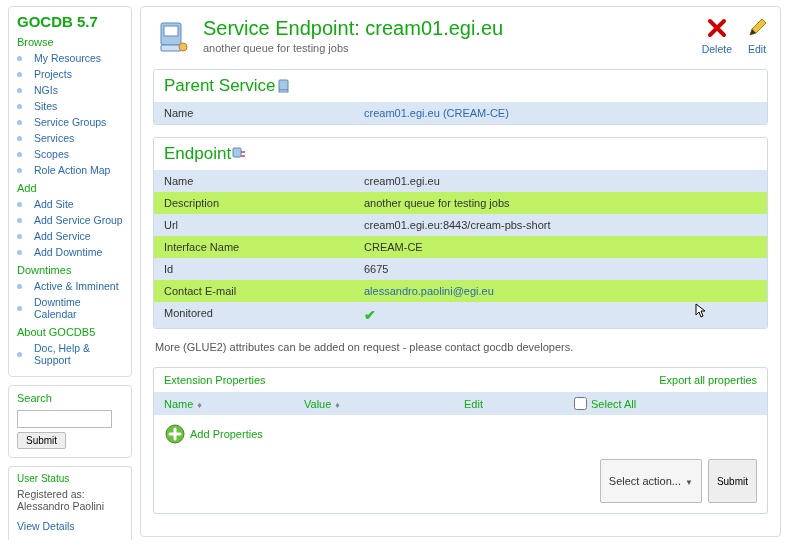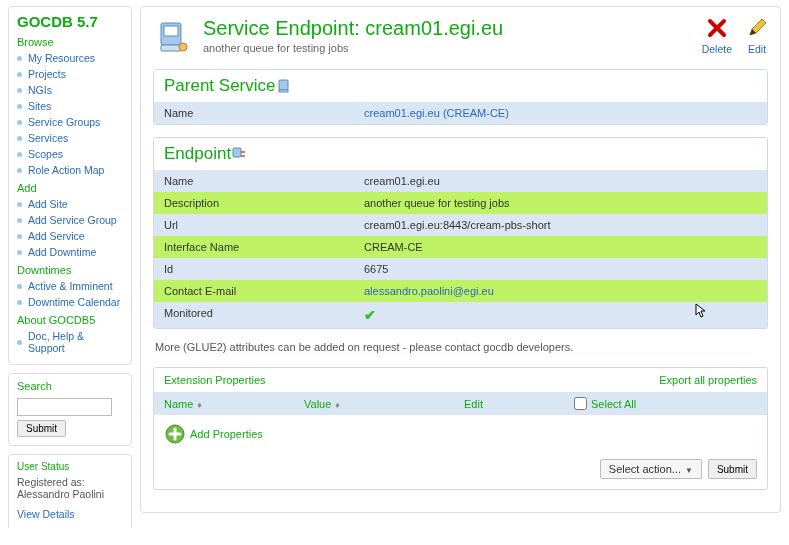--- a/index.html
+++ b/index.html
@@ -7,21 +7,21 @@
   a { text-decoration: none; }
   
   .layout { display: flex; }
   
   
   .sidebar { width: 132px; padding: 6px 0 6px 8px; }
   .side-box { border: 1px solid #ddd; border-radius: 4px; padding: 6px 8px 8px 8px; margin-bottom: 8px; background: #fff; }
   .app-title { color: #11aa11; font-size: 15px; font-weight: bold; margin-bottom: 6px; }
   .side-head { color: #11aa11; font-size: 11px; margin: 4px 0 2px 0; }
   .side-list { list-style: none; }
-  .side-list li { display: flex; align-items: center; padding: 2px 0; }
+  .side-list li { display: flex; align-items: center; padding: 2px 0; gap: 6px; }
   .bullet { width: 5px; height: 5px; border-radius: 50%; background: #9ec6f0; margin-right: 6px; flex-shrink: 0; }
   .side-list a { color: #2a6ab3; font-size: 10.5px; }
   .search-input { width: 95px; border: 1px solid #bbb; height: 18px; margin: 4px 0; padding: 1px 3px; font-size: 11px; }
   .btn { background: #eee; border: 1px solid #bbb; border-radius: 2px; padding: 2px 8px; font-size: 10px; cursor: pointer; }
   .reg-line { font-size: 10.5px; color: #555; margin-top: 4px; }
   .view-details { color: #2a6ab3; font-size: 10.5px; display: inline-block; margin-top: 8px; }
   
   
   .main { flex: 1; padding: 6px 8px 8px 8px; }
   .panel { border: 1px solid #ddd; border-radius: 4px; padding: 10px 12px; background: #fff; }
@@ -59,21 +59,21 @@
   .col-edit { width: 110px; color: #11aa11; }
   .sort { color: #888; font-size: 9px; margin-left: 4px; }
   .col-select { display: flex; align-items: center; color: #11aa11; gap: 4px; }
   .col-select input { margin: 0; }
   
   .add-row { padding: 8px 10px 14px 10px; display: flex; align-items: center; gap: 4px; }
   .plus-icon { width: 22px; height: 22px; }
   .add-link { color: #11aa11; font-size: 11px; cursor: pointer; }
   
   .bottom-actions { display: flex; justify-content: flex-end; gap: 6px; padding: 0 10px 10px 0; }
-  .select-action { display: inline-flex; align-items: flex-end; border: 1px solid #bbb; border-radius: 2px; background: #f5f5f5; padding: 3px 8px; font-size: 11px; cursor: pointer; gap: 4px; }
+  .select-action { display: inline-flex; align-items: flex-end; border: 1px solid #bbb; border-radius: 2px; background: #f5f5f5; padding: 15px 8px; font-size: 11px; cursor: pointer; gap: 4px; }
   .caret { font-size: 8px; color: #555; }
   
   .cursor { position: absolute; left: 695px; top: 303px; width: 12px; height: 16px; pointer-events: none; }
 </style>
 </head>
 <body>
 
 <div class="layout">
 
   <div class="sidebar">

